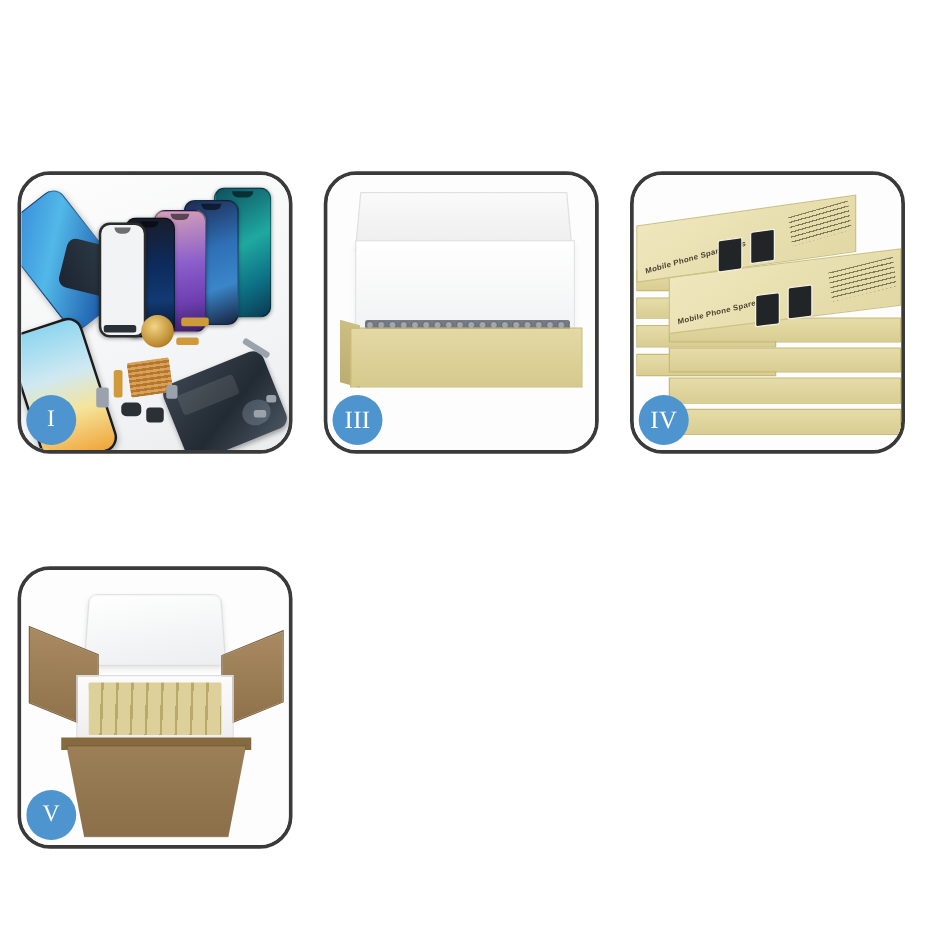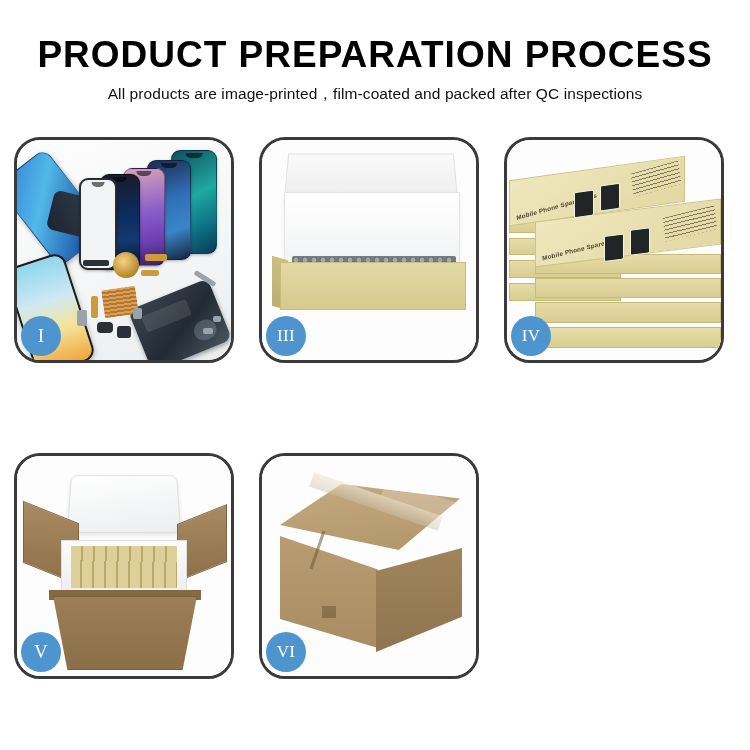--- a/index.html
+++ b/index.html
@@ -67,21 +67,21 @@
     width: 40px; height: 40px;
     border-radius: 50%;
     background: #4e95cf;
     color: #fff;
     font-family: "Liberation Serif", serif;
     font-size: 19px;
     display: flex; align-items: center; justify-content: center;
     z-index: 40;
     letter-spacing: .3px;
   }
-  .badge.wide { font-size: 17px; }
+  .badge.wide { font-size: 20px; }
 
   
   .p1 { background: linear-gradient(160deg,#fdfdfd 0%, #f4f5f6 60%, #ebecee 100%); }
   .fan { position: absolute; left: 58px; top: 8px; width: 160px; height: 130px; }
   .ph {
     position: absolute; border-radius: 9px;
     box-shadow: 0 1px 3px rgba(0,0,0,.3);
     border: 1px solid rgba(0,0,0,.35);
   }
   .ph1 { width: 46px; height: 104px; left: 96px; top: 2px;
@@ -304,24 +304,20 @@
   }
   .seam { position:absolute; background:rgba(110,88,58,.55); }
 
   .shine { position:absolute; background:rgba(255,255,255,.22); }
 </style>
 </head>
 <body>
 
 <div id="page">
 
-  <div class="header">
-    <div class="title">PRODUCT PREPARATION PROCESS</div>
-    <div class="subtitle">All products are image-printed，film-coated and packed after QC inspections</div>
-  </div>
 
   <div class="grid">
 
     <div class="panel">
       <div class="stage p1">
         <div class="tiltphone">
           <div class="tiltphone2"></div>
         </div>
         <div class="fan">
           <div class="ph ph1">
@@ -411,27 +407,15 @@
         <div class="flapL"></div>
         <div class="flapR"></div>
         <div class="foamBase"></div>
         <div class="yBars"></div>
         <div class="cartonTopEdge"></div>
         <div class="cartonBody"></div>
       </div>
       <div class="badge">V</div>
     </div>
 
-    <div class="panel">
-      <div class="stage p6">
-        <div class="cTop"></div>
-        <div class="cFront"></div>
-        <div class="cSide"></div>
-        <div class="tape"></div>
-        <div class="seam" style="left:54px;top:74px;width:3px;height:40px;transform:rotate(19deg)"></div>
-        <div class="seam" style="left:60px;top:150px;width:14px;height:12px"></div>
-        <div class="shine" style="left:120px;top:34px;width:72px;height:18px;transform:rotate(19deg)"></div>
-      </div>
-      <div class="badge wide">VI</div>
-    </div>
 
   </div>
 </div>
 
 </body></html>

